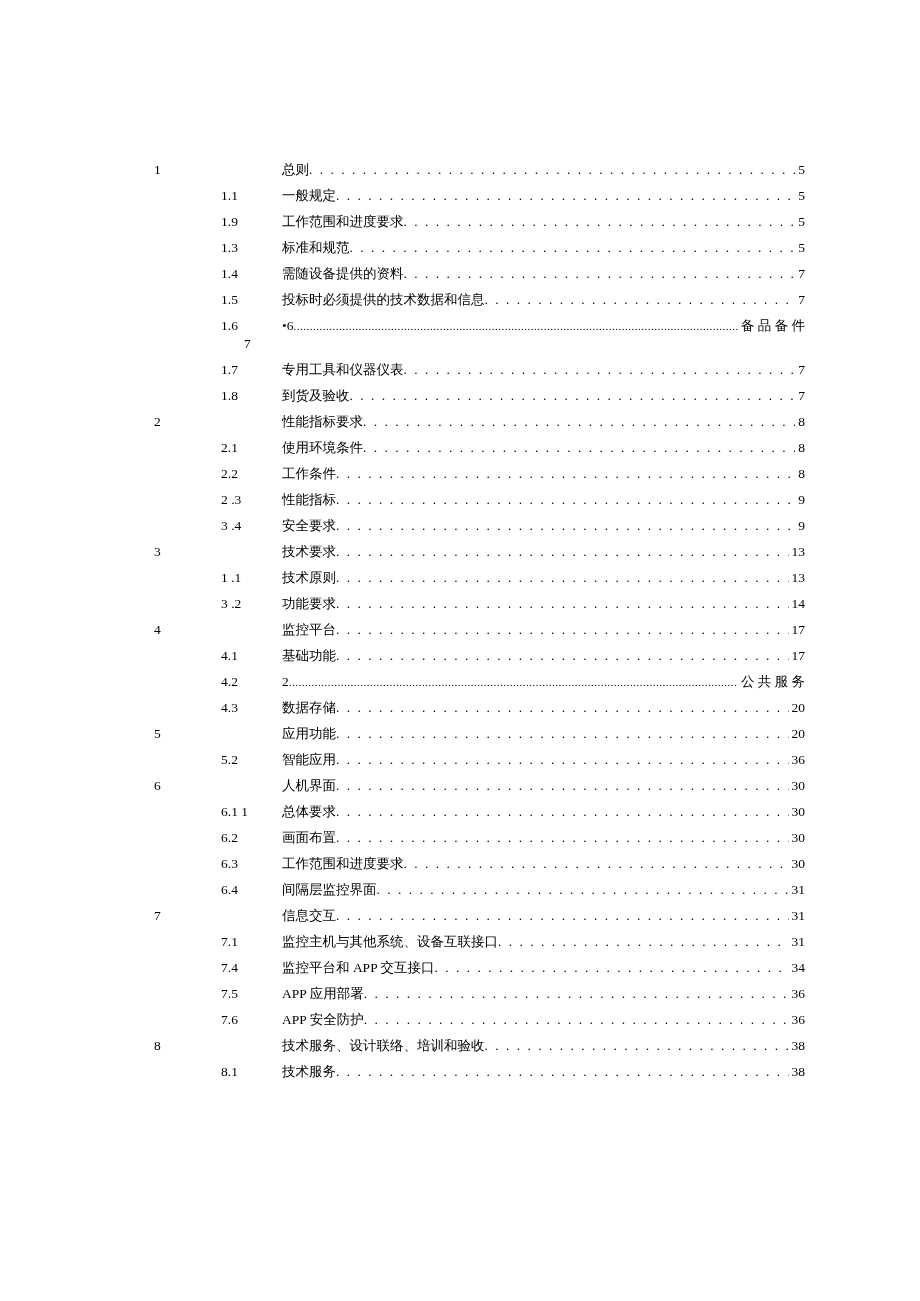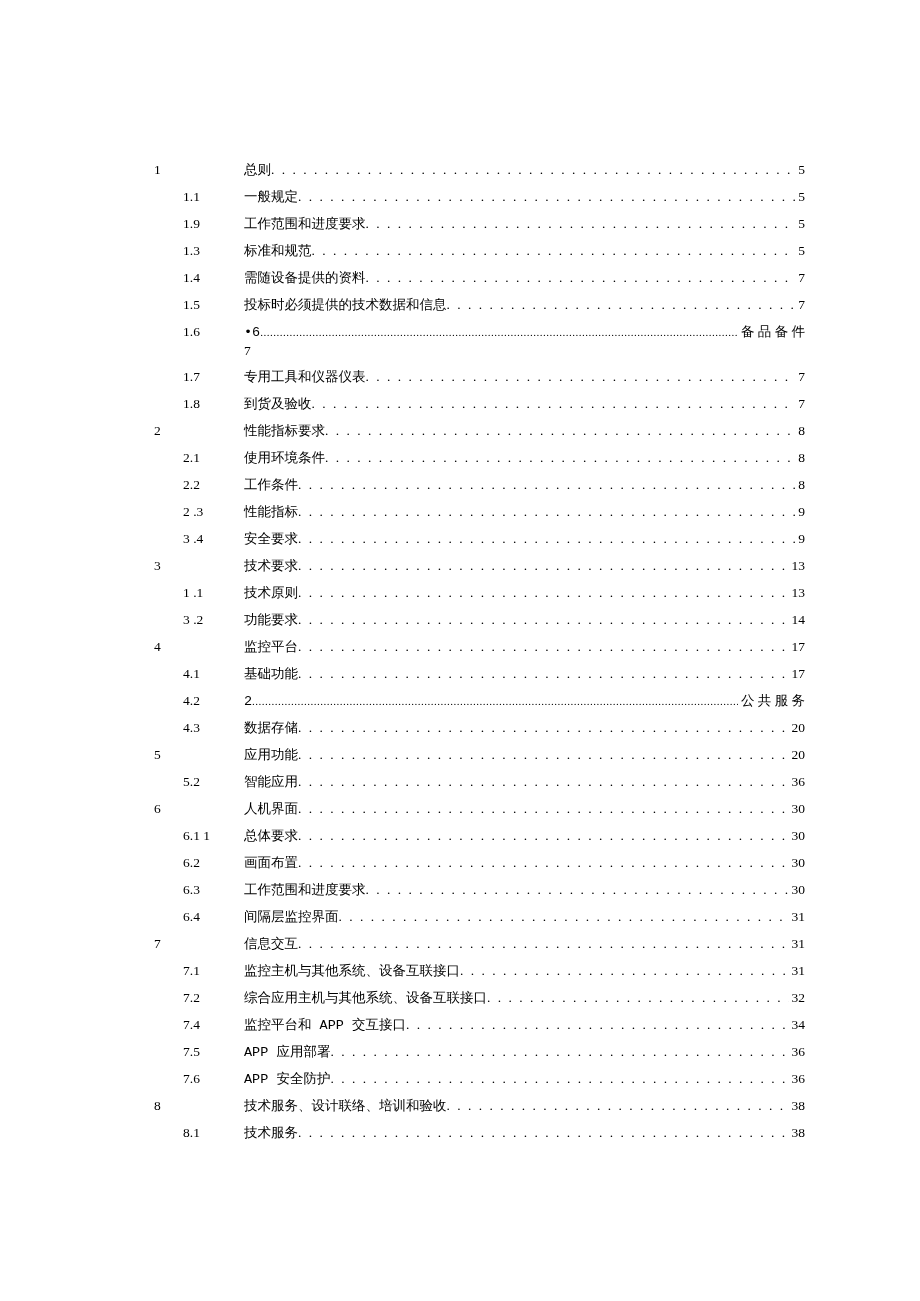--- a/index.html
+++ b/index.html
@@ -19,24 +19,24 @@
       margin-bottom: 12.5px;
       white-space: nowrap;
     }
     .col-num {
       width: 29px;
       flex: 0 0 29px;
     }
     .col-sub {
       width: 61px;
       flex: 0 0 61px;
+      margin-left: 38px;
     }
     .col-title {
       flex: 0 0 auto;
-      font-family: Liberation Mono, monospace;
     }
     .dots {
       flex: 1 1 auto;
       overflow: hidden;
       letter-spacing: 2px;
       min-width: 0;
     }
     .dots::before {
       content: ". . . . . . . . . . . . . . . . . . . . . . . . . . . . . . . . . . . . . . . . . . . . . . . . . . . . . . . . . . . . . . . . . . . . . . . . . . . . . . . . . . . . . . . . . . . . . . . . . . . . . . . . . . . . . . . . . . . . . . . . . . . . . . .";
     }
@@ -271,27 +271,20 @@
     </div>
     <div class="toc-row">
       <span class="col-num"></span>
       <span class="col-sub">7.1</span>
       <span class="col-title">监控主机与其他系统、设备互联接口</span>
       <span class="dots"></span>
       <span class="col-page">31</span>
     </div>
     <div class="toc-row">
       <span class="col-num"></span>
-      <span class="col-sub">7.2</span>
-      <span class="col-title">综合应用主机与其他系统、设备互联接口</span>
-      <span class="dots"></span>
-      <span class="col-page">32</span>
-    </div>
-    <div class="toc-row">
-      <span class="col-num"></span>
       <span class="col-sub">7.4</span>
       <span class="col-title">监控平台和 APP 交互接口</span>
       <span class="dots"></span>
       <span class="col-page">34</span>
     </div>
     <div class="toc-row">
       <span class="col-num"></span>
       <span class="col-sub">7.5</span>
       <span class="col-title">APP 应用部署</span>
       <span class="dots"></span>

